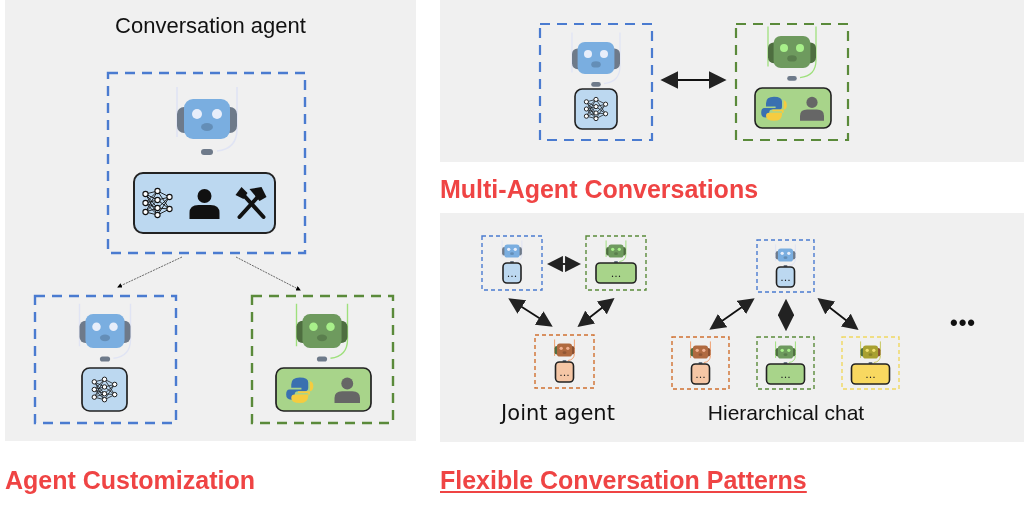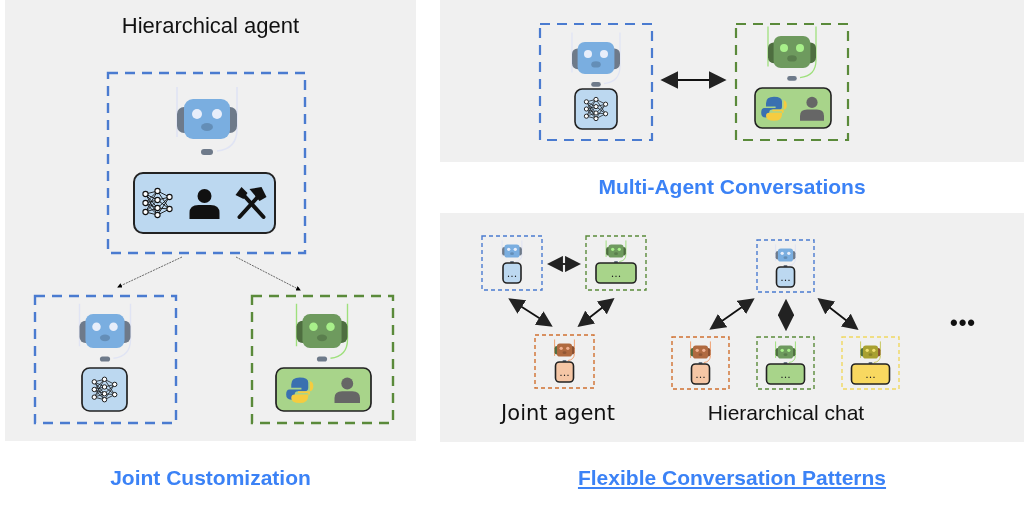--- a/index.html
+++ b/index.html
@@ -1,30 +1,30 @@
 <!DOCTYPE html>
 <html><head>
 <meta charset="utf-8">
 <style>
   html,body{margin:0;padding:0;background:#ffffff;}
   body{width:1024px;height:510px;position:relative;overflow:hidden;font-family:"Liberation Sans",sans-serif;}
   .panel{position:absolute;background:#f0f0f0;}
-  .title-bold{position:absolute;font-weight:bold;font-size:21px;color:#3b82f6;text-align:center;white-space:nowrap;}
+  .title-bold{position:absolute;font-weight:bold;font-size:25px;color:#ef4444;white-space:nowrap;}
   .label{position:absolute;color:#111;white-space:nowrap;text-align:center;}
   svg{position:absolute;left:0;top:0;overflow:visible;}
 </style>
 </head>
 <body>
 
 <div class="panel" style="left:5px;top:0;width:411px;height:441px;"></div>
 <div class="panel" style="left:440px;top:0;width:584px;height:162px;"></div>
 <div class="panel" style="left:440px;top:213px;width:584px;height:229px;"></div>
 
-<div class="label" style="left:5px;top:13px;width:411px;font-size:22px;">Hierarchical agent</div>
-<div class="title-bold" style="left:5px;top:466px;width:411px;">Joint Customization</div>
+<div class="label" style="left:5px;top:13px;width:411px;font-size:22px;">Conversation agent</div>
+<div class="title-bold" style="left:5px;top:466px;width:411px;">Agent Customization</div>
 <div class="title-bold" style="left:440px;top:175px;width:584px;">Multi-Agent Conversations</div>
 <div class="title-bold" style="left:440px;top:466px;width:584px;text-decoration:underline;">Flexible Conversation Patterns</div>
 <div class="label" style="left:488px;top:401px;width:140px;font-size:21px;font-family:'DejaVu Sans',sans-serif;">Joint agent</div>
 <div class="label" style="left:686px;top:401px;width:200px;font-size:21px;font-family:Liberation Sans, sans-serif;">Hierarchical chat</div>
 <div class="label" style="left:938px;top:310px;width:50px;font-size:22px;font-weight:bold;letter-spacing:1px;">•••</div>
 
 <svg id="diagram" width="1024" height="510">
   <defs>
     <marker id="ah" viewBox="0 0 10 10" refX="8" refY="5" markerWidth="6" markerHeight="6" orient="auto-start-reverse">
       <path d="M0,0 L10,5 L0,10 z" fill="#000"></path>

